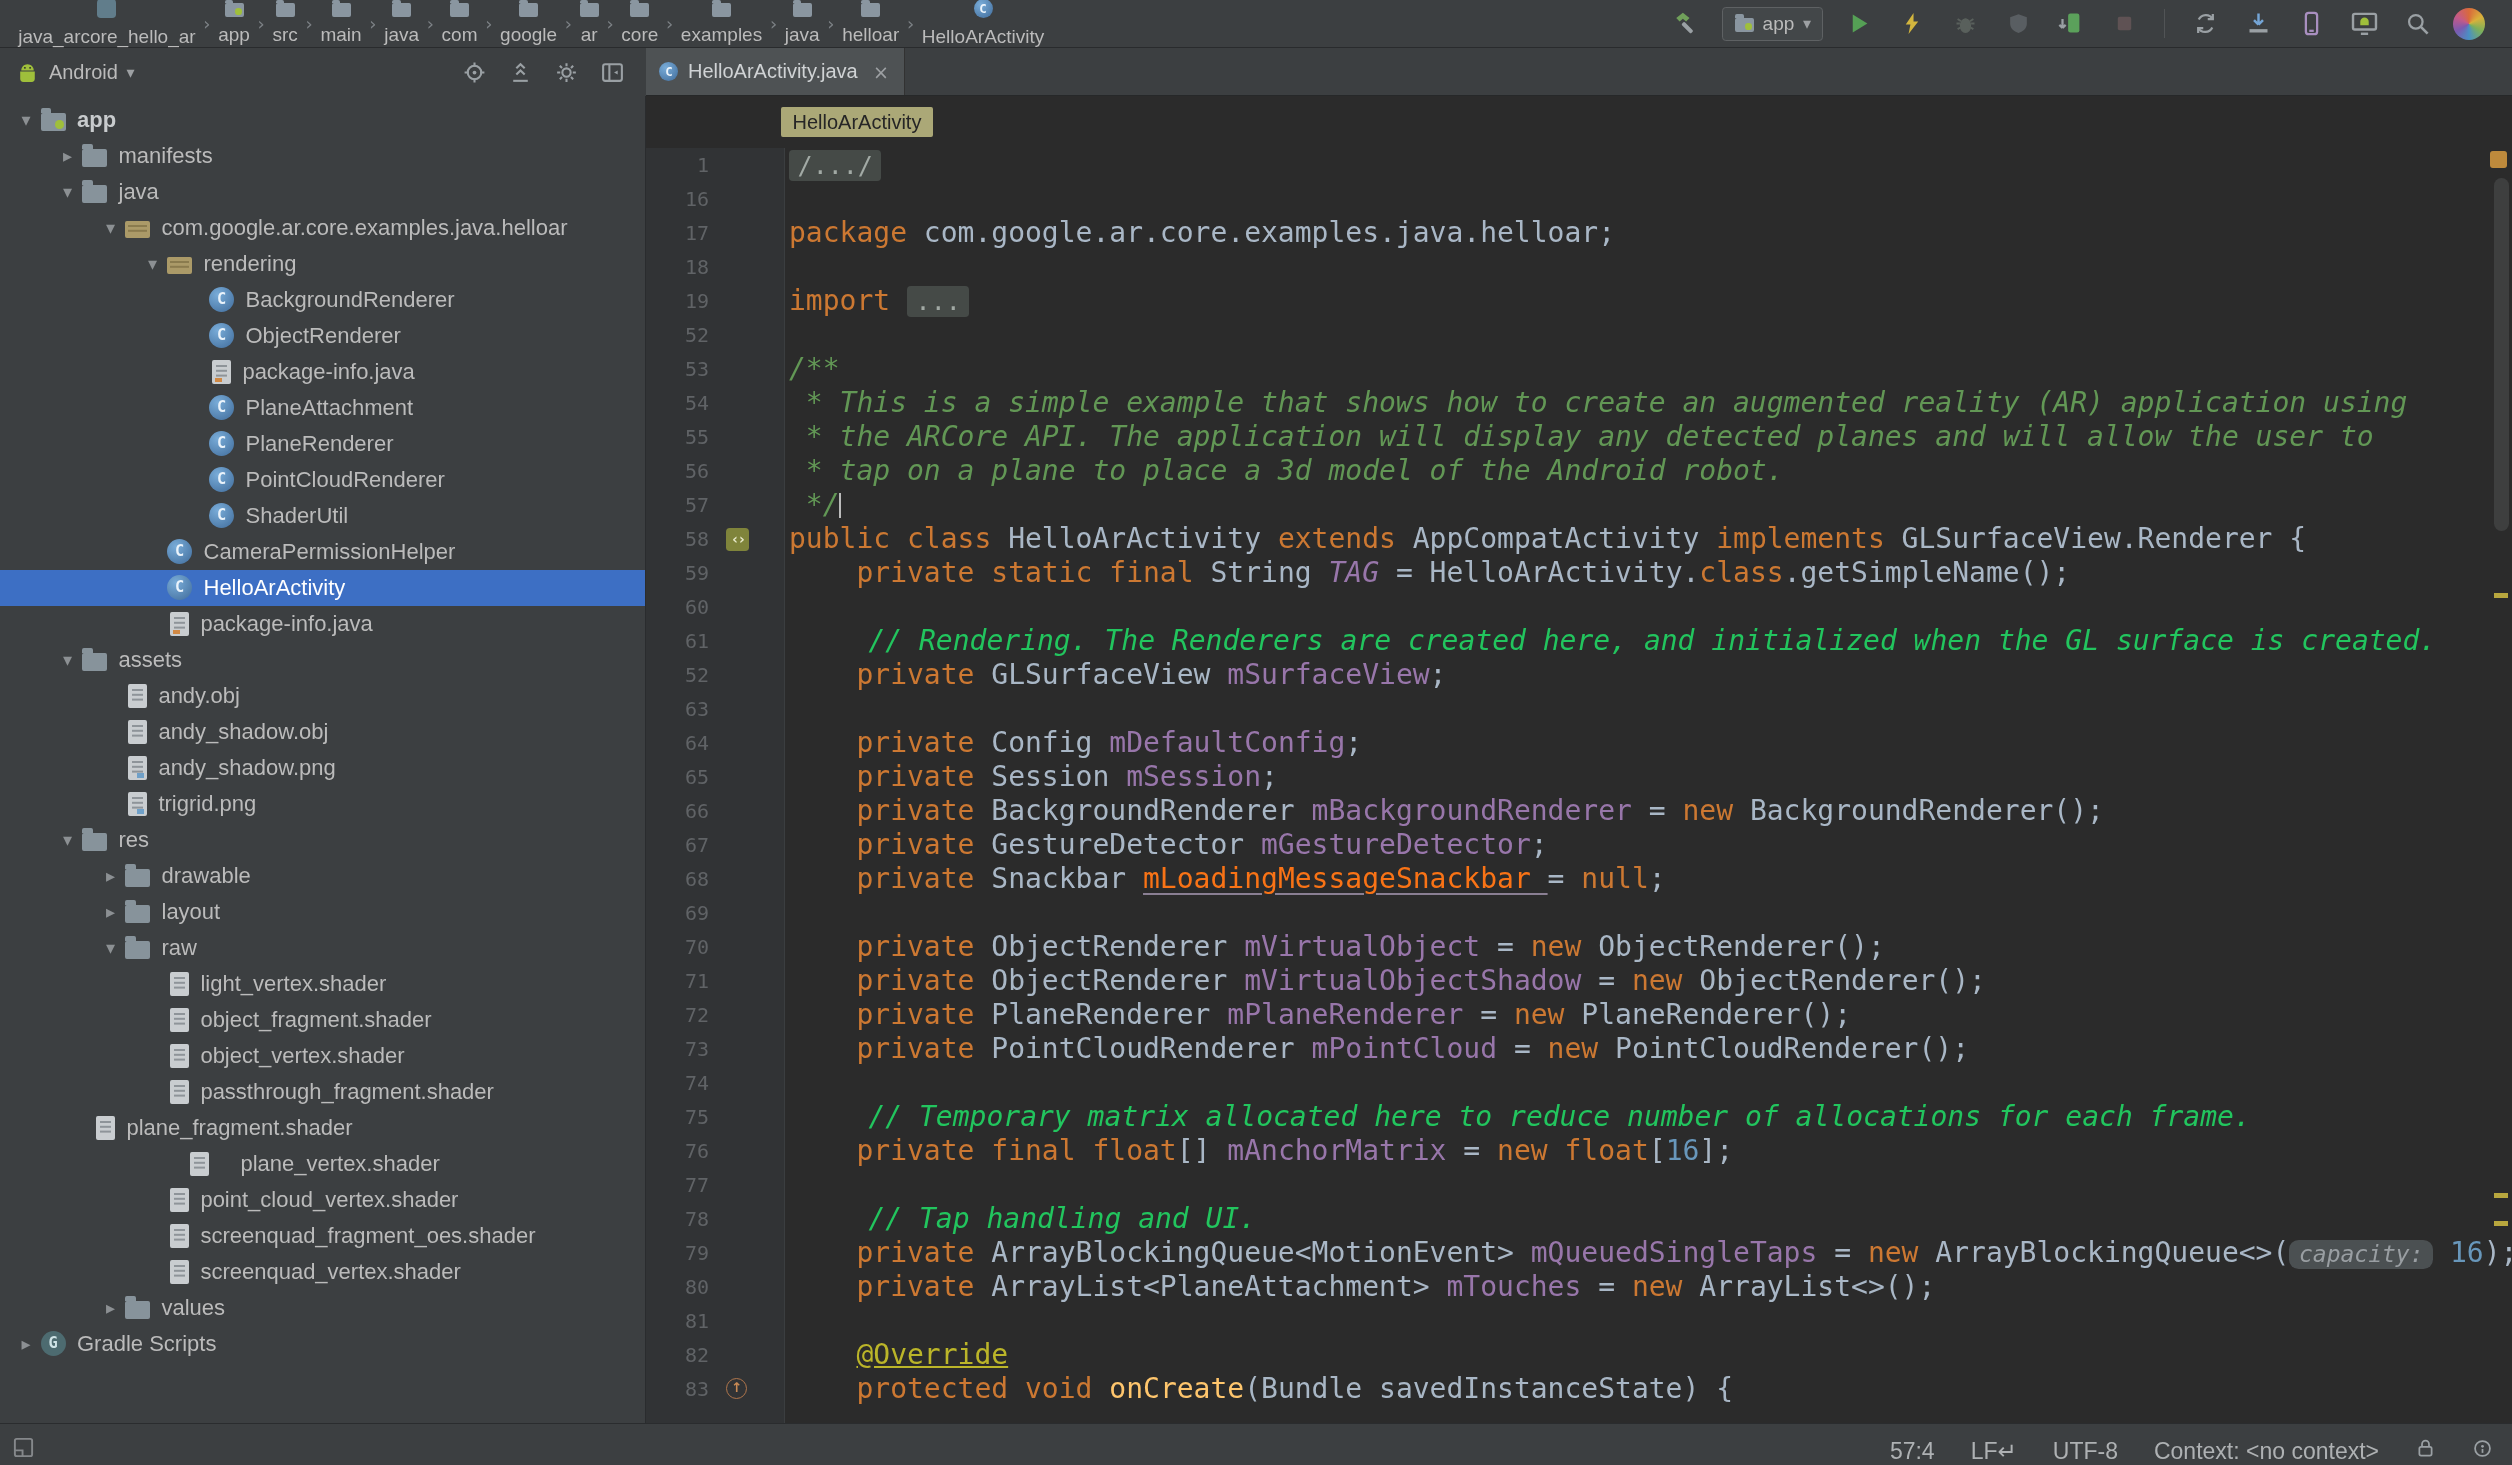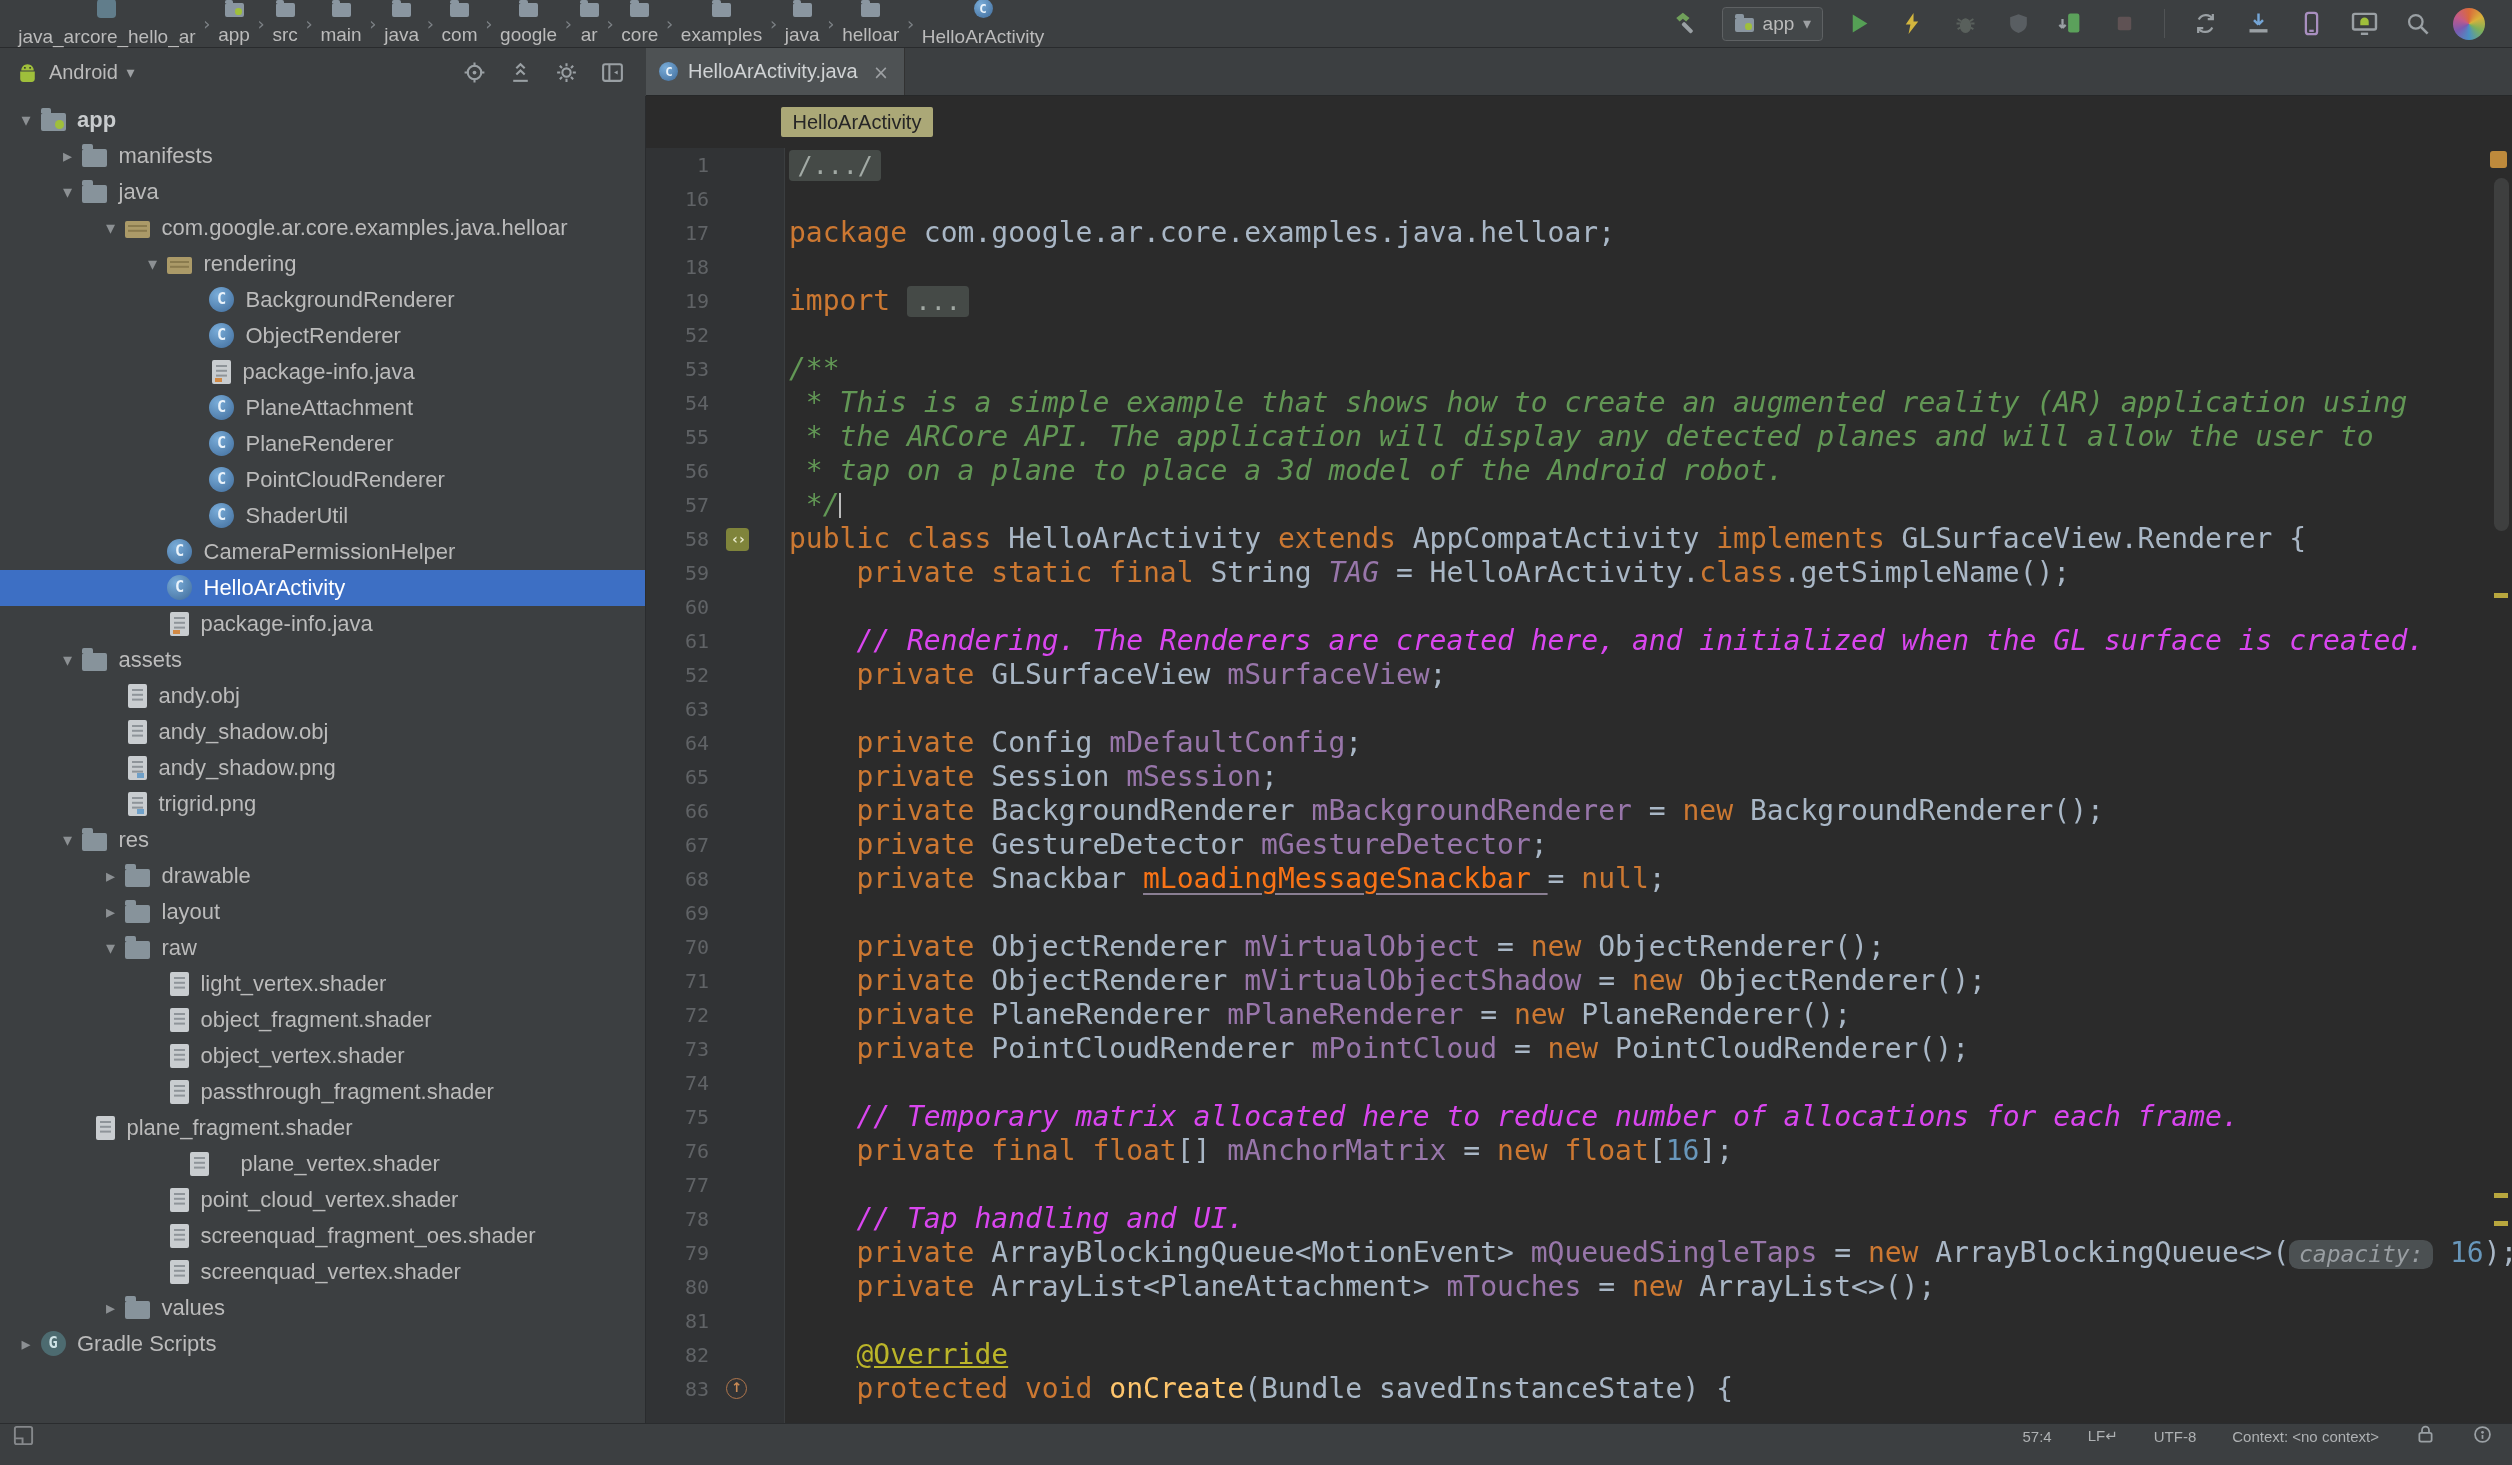--- a/index.html
+++ b/index.html
@@ -81,42 +81,42 @@
   .gmark { position:absolute; left:80px; top:5.7px; }
   .gmark-class { width:23px; height:23px; border-radius:3.8px; background:#7F843B; color:#E8EACB;
                  font:bold 14.3px/23px "DejaVu Sans Mono",monospace; text-align:center; letter-spacing:-1.9px; }
   .gmark-override { width:21px; height:21px; border-radius:50%; border:1.9px solid #B0764C; color:#C98A54;
                     font:bold 13.4px/17px "DejaVu Sans",sans-serif; text-align:center; }
   .code { position:absolute; left:0; top:52px; right:21px; bottom:0; }
   .code-line { position:relative; height:34px; line-height:34px; font:28px/34px "DejaVu Sans Mono",monospace;
                white-space:pre; padding-left:143px; color:#A9B7C6; }
   .tok-k { color:#CC7832; }
   .tok-p { color:#A9B7C6; }
-  .tok-c { color:#d946ef; font-style:italic; }
+  .tok-c { color:#22c55e; font-style:italic;margin-left:12px; }
   .tok-d { color:#629755; font-style:italic; }
   .tok-f { color:#9876AA; }
   .tok-sf { color:#9876AA; font-style:italic; }
   .tok-fu { color:#f97316; text-decoration:underline; text-underline-offset:4.8px; text-decoration-color:#8A7F93; }
   .tok-num { color:#6897BB; }
   .tok-a { color:#BBB529;text-decoration:underline; }
   .tok-m { color:#FFC66D; }
   .tok-fold { display:inline-block; background:#454A47; color:#A2AAA5; border-radius:3.8px; padding:0 8.6px;
               font-size:25px; line-height:31px; }
   .tok-hint { display:inline-block; background:#4B5052; color:#999EA2; border-radius:9.6px; padding:0 9.6px;
               font-size:23px; line-height:29px; font-style:italic; }
   .caret { position:absolute; top:4.8px; width:1.9px; height:25px; background:#BBBBBB; }
 
   .error-stripe-indicator { position:absolute; right:4.8px; top:55px; width:17px; height:17px; background:#BE8A3C; border-radius:2.9px; }
   .scroll-thumb { position:absolute; right:2.9px; top:82px; width:15.3px; height:353px; background:rgba(160,165,170,0.16); border-radius:7.6px; }
   .et { position:absolute; right:3.8px; width:14.3px; height:4.8px; background:#B8A73E; }
 
   
   .statusbar { position:absolute; left:0; bottom:0; width:2512px; height:42px; background:#3C3F41;
-               border-top:1px solid #2A2C2E; display:flex; align-items:flex-start; padding:0 19px 0 11.5px;
-               color:#AEB1B3; font-size:15px; }
+               border-top:1px solid #2A2C2E; display:flex; align-items:flex-end; padding:0 19px 0 11.5px;
+               color:#AEB1B3; font-size:23px; }
   .sb-right { margin-left:auto; display:flex; align-items:center; gap:36px; }
   .sb-item { white-space:nowrap; cursor:default; }
 </style>
 </head>
 <body>
 
 <div id="app">
 
   <div class="toolbar">
     <div class="crumbs" id="crumbs">

